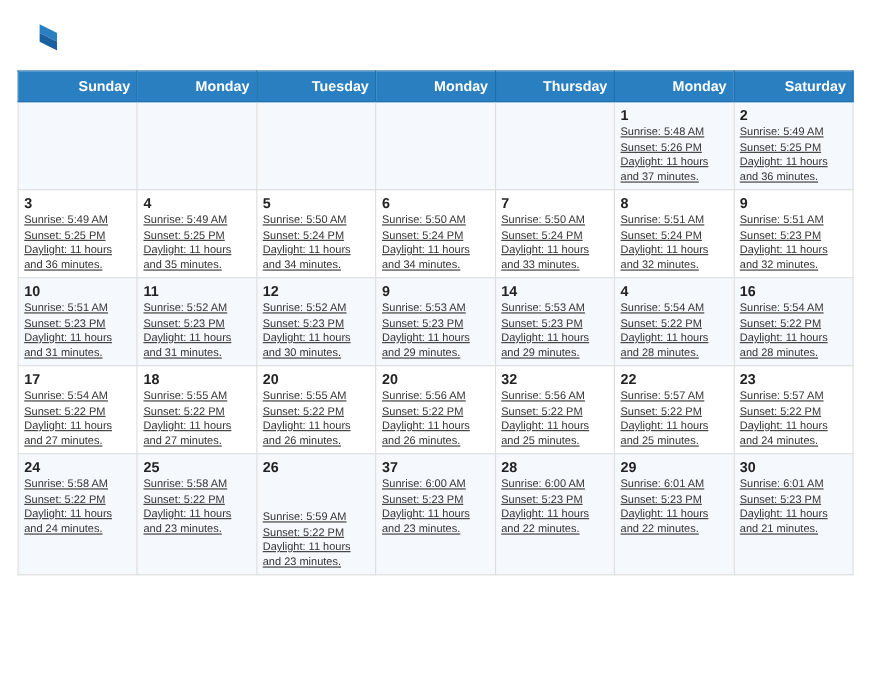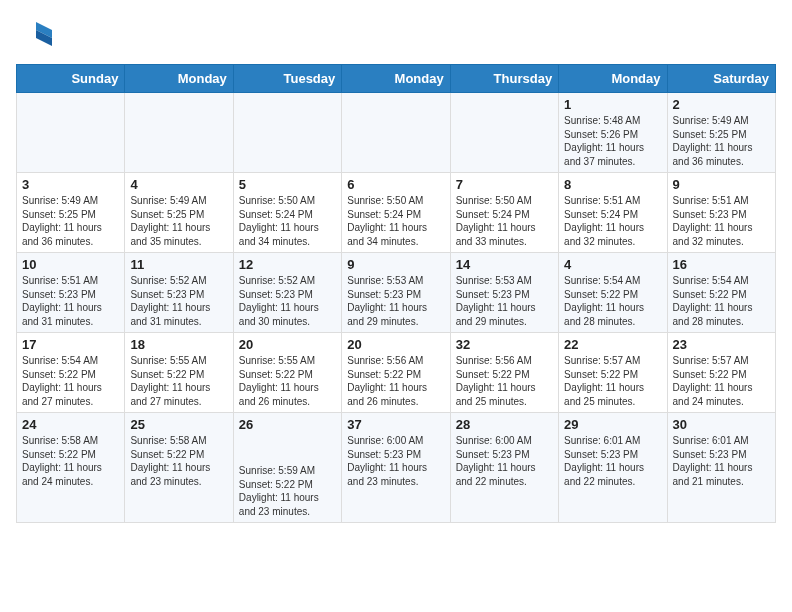--- a/index.html
+++ b/index.html
@@ -88,20 +88,21 @@
       font-size: 13px;
       font-weight: bold;
       color: #222;
       display: block;
       margin-bottom: 2px;
     }
     .day-info {
       font-size: 10px;
       color: #333;
       line-height: 1.35;
+      text-decoration: underline;
     }
     .empty-cell {
       background: #f5f8fc !important;
     }
   </style>
 </head>
 <body>
 
 <div class="header">
   <div class="logo">

